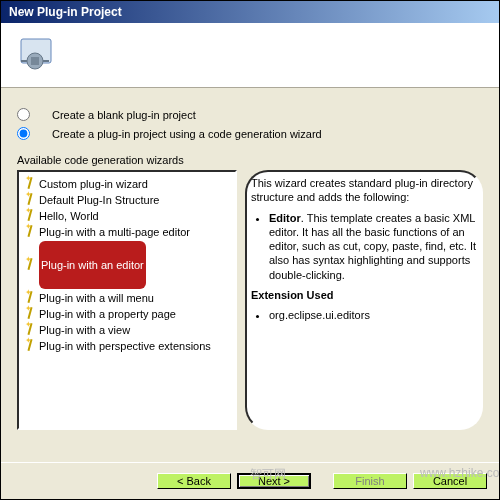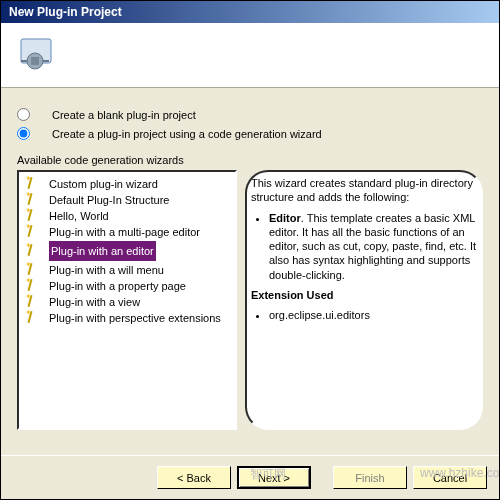--- a/index.html
+++ b/index.html
@@ -12,30 +12,30 @@
 .header-desc { font-size: 11px; padding-left: 6px; }
 .header-icon { width: 48px; height: 40px; }
 .content { flex: 1; padding: 14px 16px; background: #ece9d8; }
 .radio-row { margin: 6px 0; display: flex; align-items: center; gap: 22px; }
 .radio-row input { margin: 0; }
 .avail-label { margin-top: 14px; margin-bottom: 4px; }
 .panes { display: flex; gap: 8px; height: 260px; }
 .listbox, .descbox { background: #fff; border: 2px inset #fff; border-top-color: #808080; border-left-color: #808080; padding: 4px; overflow: auto; }
 .listbox { width: 220px; }
 .descbox { flex: 1; font-size: 11px; line-height: 1.3; border-radius: 23px; }
-.tree-item { display: flex; align-items: center; gap: 10px; padding: 1px 2px; cursor: default; white-space: nowrap; }
-.tree-item.selected .lbl { background: #701a75; color: #fff; padding: 4px 2px; }
+.tree-item { display: flex; align-items: center; gap: 0; padding: 1px 2px; cursor: default; white-space: nowrap; }
+.tree-item.selected .lbl { background: #b91c1c; color: #fff; padding: 18px 2px; border-radius: 6px; }
 .wiz-icon { width: 14px; height: 14px; display: inline-block; position: relative; }
 .wiz-icon::before { content: ''; position: absolute; left: 4px; top: 0; width: 2px; height: 12px; background: #c0a000; transform: rotate(15deg); }
 .wiz-icon::after { content: '✦'; position: absolute; left: 0; top: -3px; font-size: 8px; color: #f4c430; }
 .descbox ul { margin: 6px 0 6px 18px; }
 .descbox li { margin-bottom: 6px; }
 .ext-hdr { font-weight: bold; margin-top: 4px; }
 .buttons { padding: 10px 12px; display: flex; justify-content: flex-end; gap: 6px; border-top: 1px solid #fff; background: #ece9d8; }
-.btn { min-width: 74px; height: 23px; font-size: 11px; font-family: inherit; background: #fef9c3; border: 1px solid #000; border-top-color: #fff; border-left-color: #fff; cursor: pointer; text-align: center; padding: 0 8px; }
+.btn { min-width: 74px; height: 16px; font-size: 11px; font-family: inherit; background: #bef264; border: 1px solid #000; border-top-color: #fff; border-left-color: #fff; cursor: pointer; text-align: center; padding: 0 8px; }
 .btn.default { border: 2px solid #000; box-shadow: inset 1px 1px #fff, inset -1px -1px #808080; }
 .btn.disabled { color: #808080; }
 .watermark { position: absolute; color: #bbb; font-size: 12px; pointer-events: none; }
 .wm1 { left: 250px; top: 466px; }
 .wm2 { left: 420px; top: 466px; }
 .gap { width: 10px; }
 </style>
 </head>
 <body>
 

